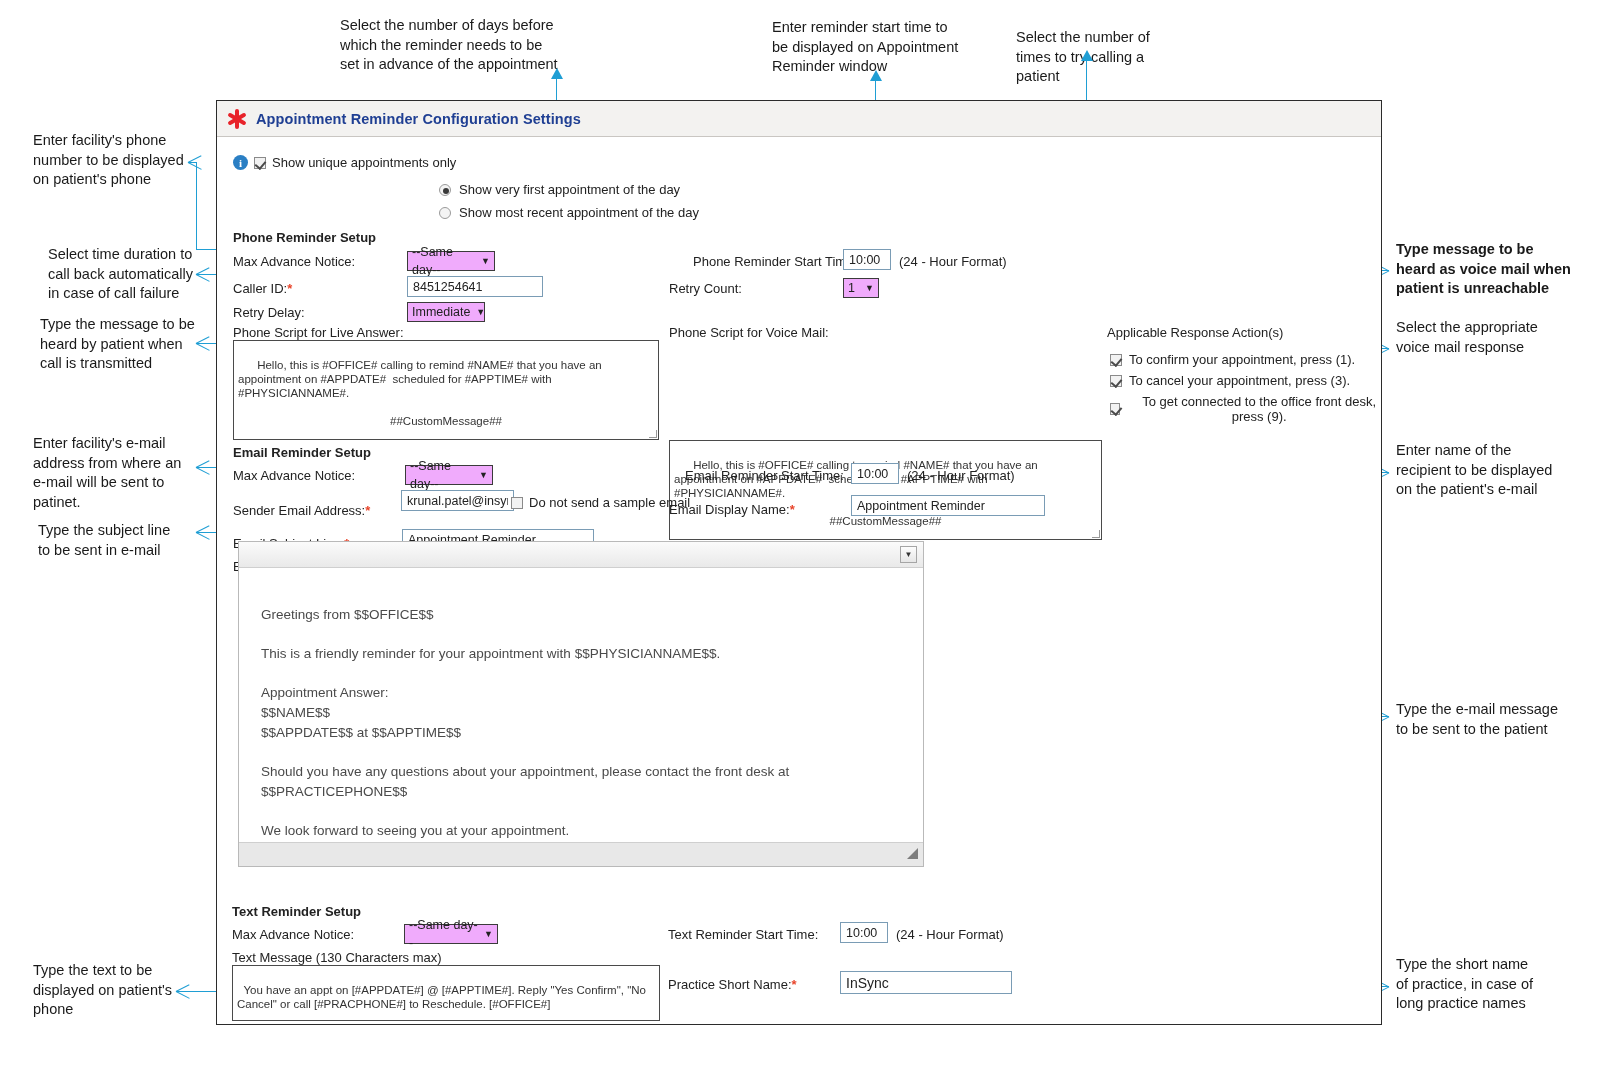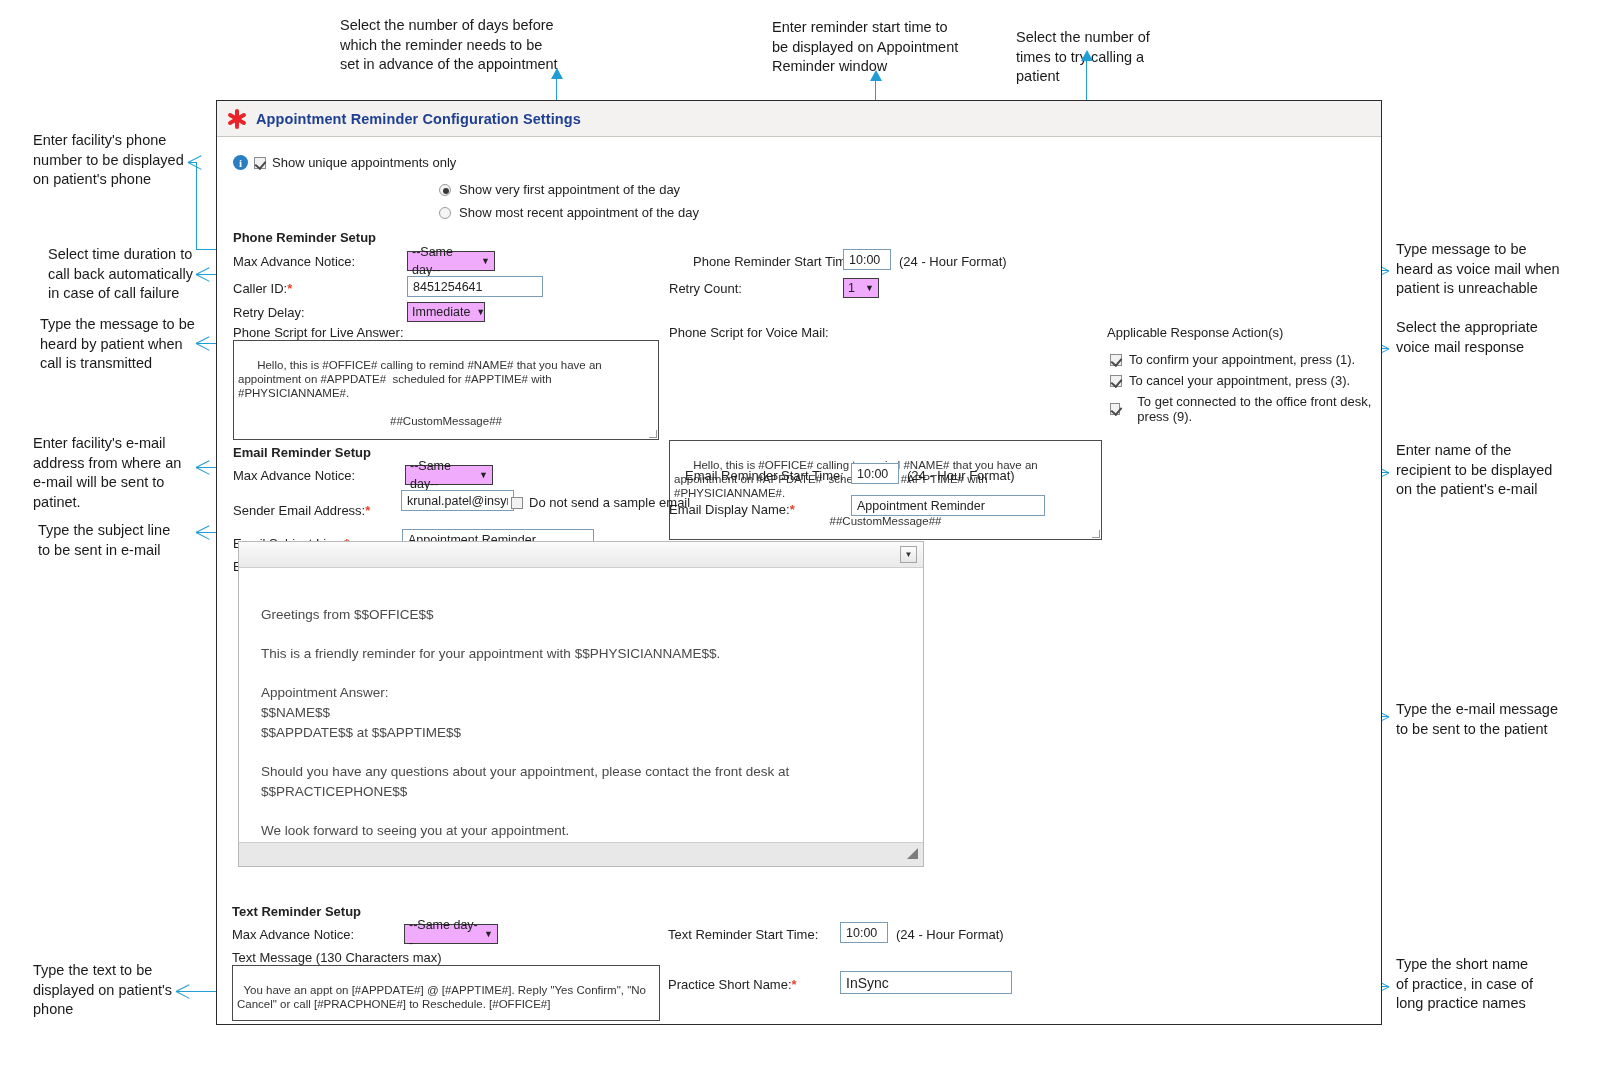--- a/index.html
+++ b/index.html
@@ -52,21 +52,21 @@
   .med-icon { width:20px; height:20px; position:relative; }
   .med-icon span {
     position:absolute; left:8px; top:0px; width:4px; height:20px;
     background:#e8232a; border-radius:2px;
   }
   .med-icon span:nth-child(2){ transform:rotate(60deg); }
   .med-icon span:nth-child(3){ transform:rotate(-60deg); }
 
   #body-area { position:relative; padding:0; height:888px; }
 
-  .lbl { font-size:13px; color:#222; font-family:"Liberation Sans", sans-serif; }
+  .lbl { font-size:13px; color:#222; font-family:"Liberation Sans", sans-serif;text-align:center; }
   .lbl.b { font-weight:bold; }
   .req { color:#e8442a; font-weight:bold; }
 
   .abs { position:absolute; }
 
   
   .txtbox {
     border:1px solid #7a9cb5; background:#fff; font-size:12.5px;
     color:#222; padding:2px 5px; font-family:"Liberation Sans", sans-serif;
     height:21px; line-height:17px;
@@ -223,21 +223,21 @@
 displayed on patient's
 phone</div>
 <div class="lead h" style="left:176px; top:991px; width:48px;"></div>
 <div class="lead v" style="left:224px; top:991px; height:17px;"></div>
 <div class="lead h" style="left:224px; top:1007px; width:12px;"></div>
 <div class="vhead" style="left:176px; top:991px;">
   <i style="transform:rotate(-27deg);"></i>
     <i style="transform:rotate(27deg);"></i>
 </div>
 
-<div class="anno" style="left:1396px; top:240px; width:210px;">Type message to be
+<div class="anno" style="left:1396px; top:240px; width:210px;font-weight:bold;">Type message to be
 heard as voice mail when
 patient is unreachable</div>
 <div class="lead h" style="left:991px; top:270px; width:398px;"></div>
 <div class="lead v" style="left:991px; top:270px; height:22px;"></div>
 <div class="vhead" style="left:1389px; top:270px;">
   <i style="transform:rotate(-153deg);"></i>
     <i style="transform:rotate(153deg);"></i>
 </div>
 
 <div class="anno" style="left:1396px; top:318px; width:210px;">Select the appropriate

